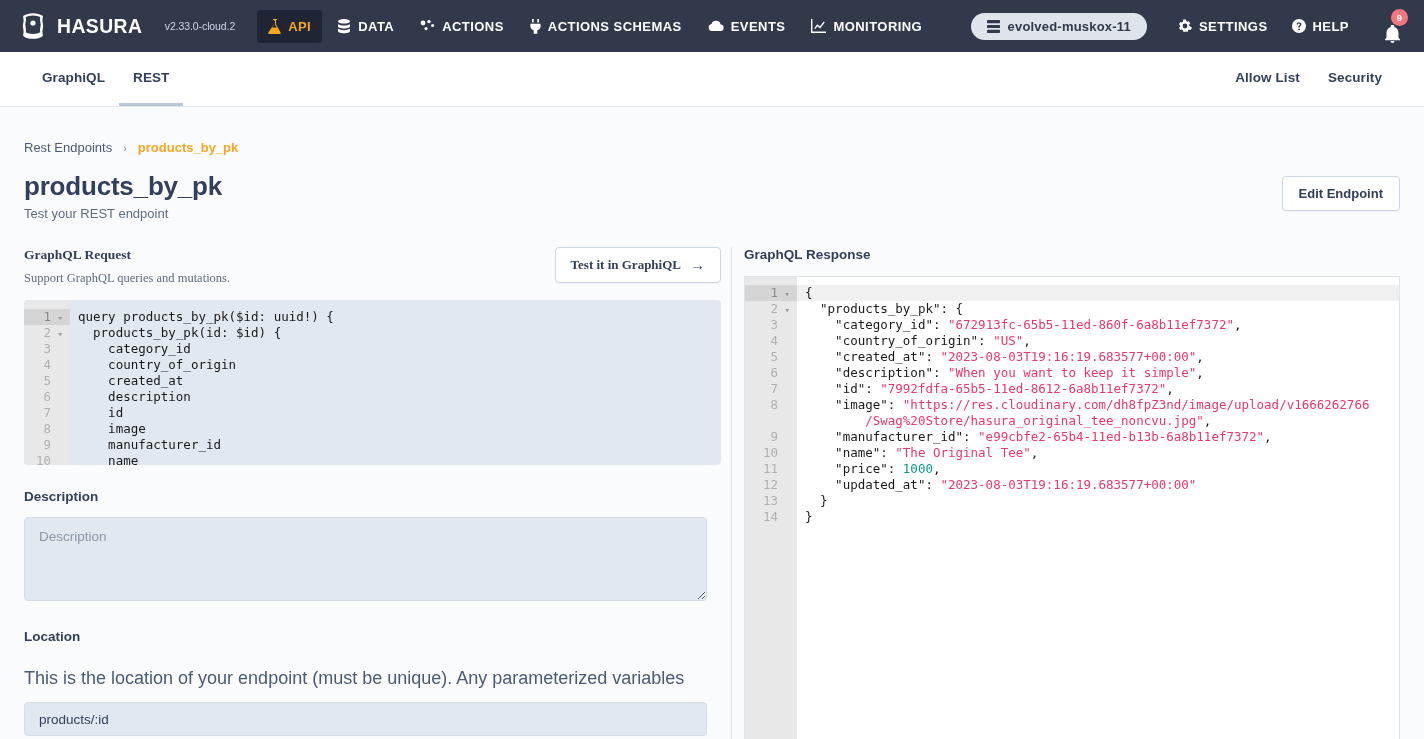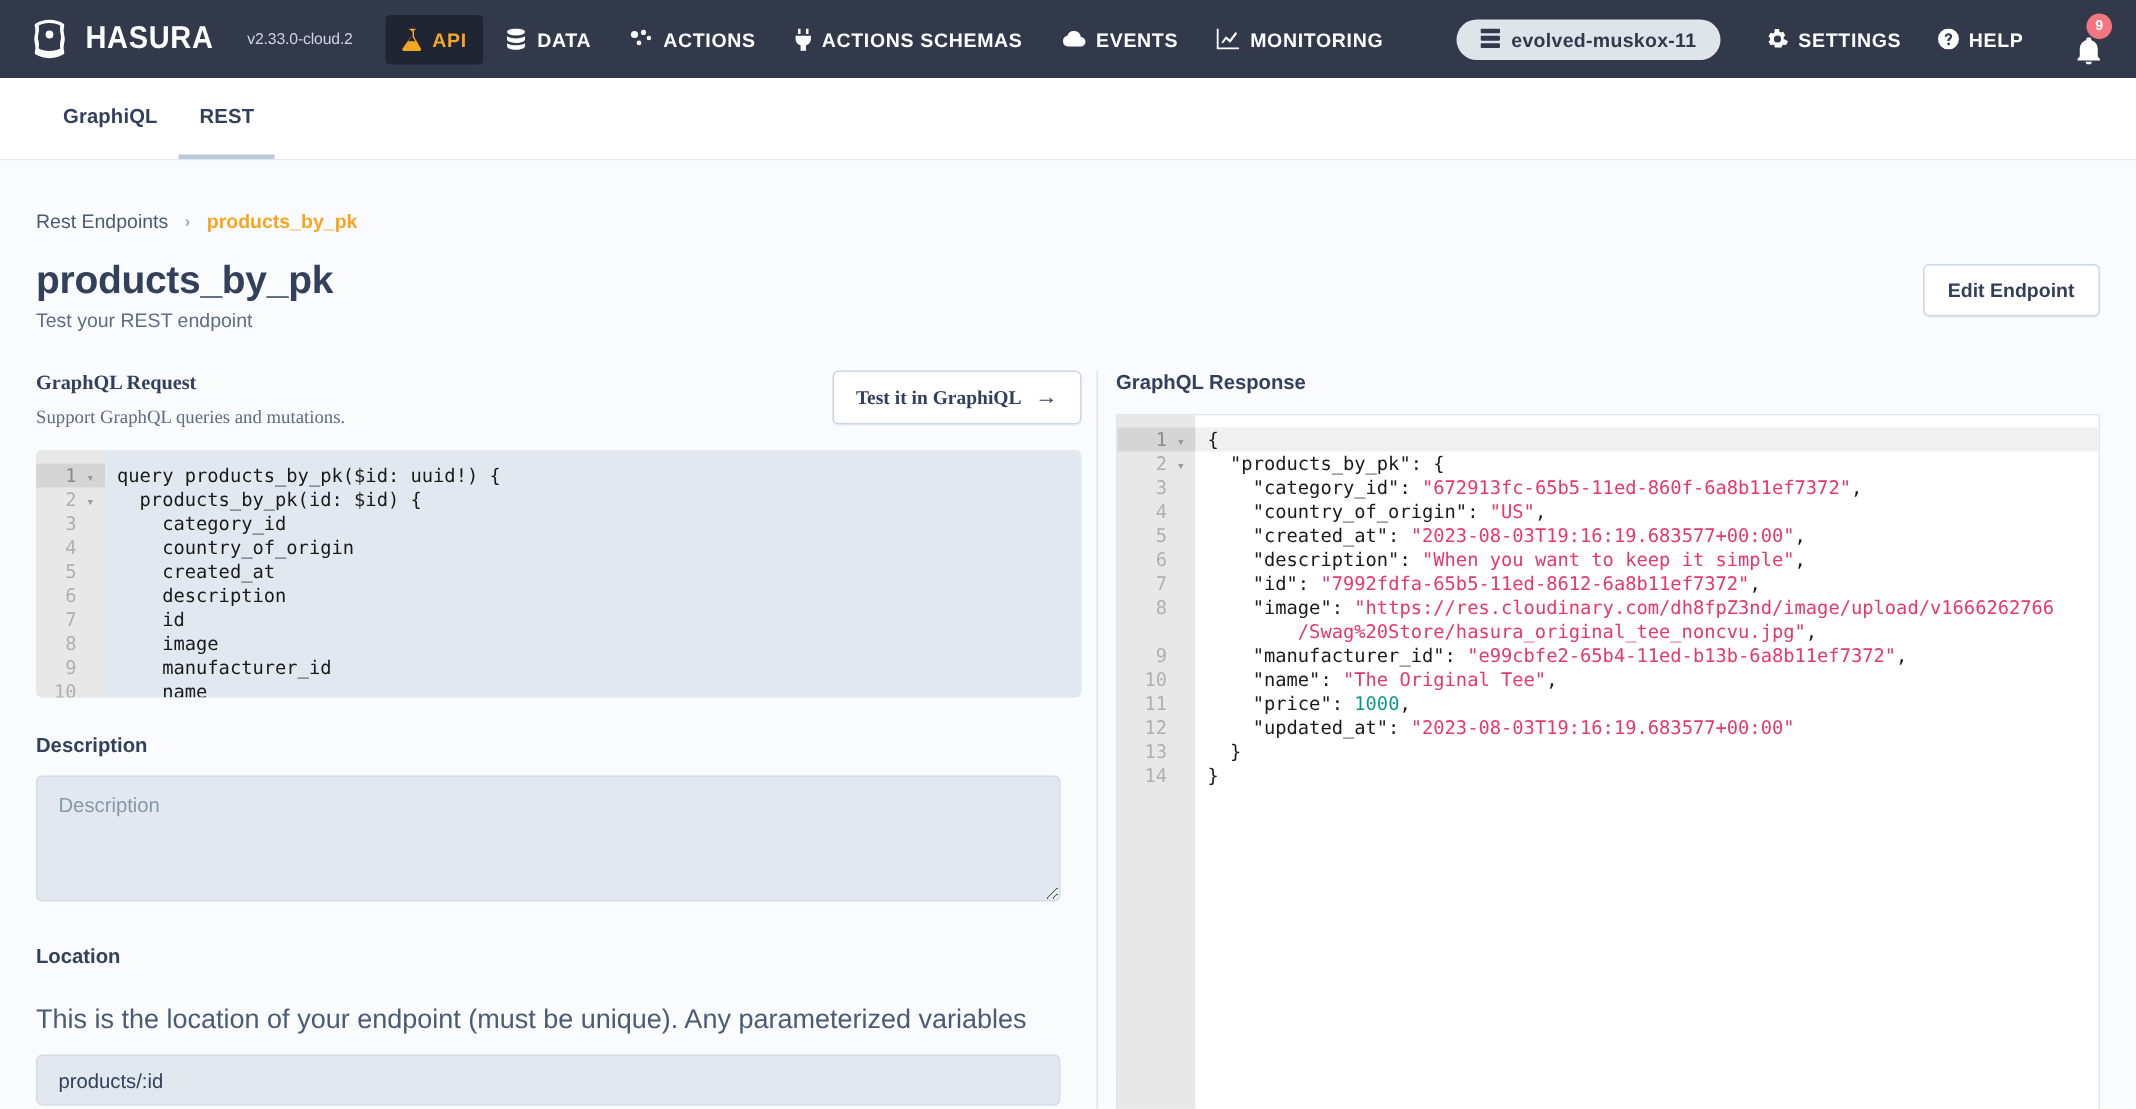--- a/index.html
+++ b/index.html
@@ -42,21 +42,21 @@
     color: #ffffff; cursor: pointer; border-radius: 3px;
     white-space: nowrap;
   }
   .navitem.active { background: #1f2533; color: #f5a623; }
   .navitem.active .ico svg { fill: #f5a623; }
   .ico { display: inline-flex; align-items: center; }
   .ico svg { fill: #ffffff; display: block; }
 
   .nav-right { margin-left: auto; display: flex; align-items: center; gap: 2px; }
   .project-pill {
-    display: flex; align-items: flex-start; gap: 8px;
+    display: flex; align-items: center; gap: 8px;
     background: #dfe3ea; color: #31394b;
     border-radius: 16px; padding: 6px 16px;
     font-size: 13px; font-weight: bold; letter-spacing: .2px;
     margin-right: 18px; cursor: pointer; white-space: nowrap;
   }
   .project-pill .ico svg { fill: #31394b; }
   .bell-wrap {
     position: relative; margin-left: 16px; margin-right: 4px;
     width: 28px; height: 34px; cursor: pointer;
     display: flex; align-items: flex-end; justify-content: center;
@@ -325,20 +325,24 @@
             <path d="M8.5 18a2 2 0 002-1.9h-4a2 2 0 002 1.9zm6-5.3V7.9c0-2.9-1.6-5.3-4.3-6v-.6a1.7 1.7 0 00-3.4 0v.6c-2.7.7-4.3 3.1-4.3 6v4.8L1 14.3v1h15v-1l-1.5-1.6z"></path>
           </svg>
         </span>
     </div>
   </div>
 </div>
 
 <div class="tabbar">
   <div class="tab">GraphiQL</div>
   <div class="tab active">REST</div>
+  <div class="tab-right">
+    <div class="tab">Allow List</div>
+    <div class="tab">Security</div>
+  </div>
 </div>
 
 <div class="page">
   <div class="page-inner">
 
     <div class="breadcrumb">
       <span class="crumb-link">Rest Endpoints</span>
       <span class="crumb-sep">›</span>
       <span class="crumb-current">products_by_pk</span>
     </div>

